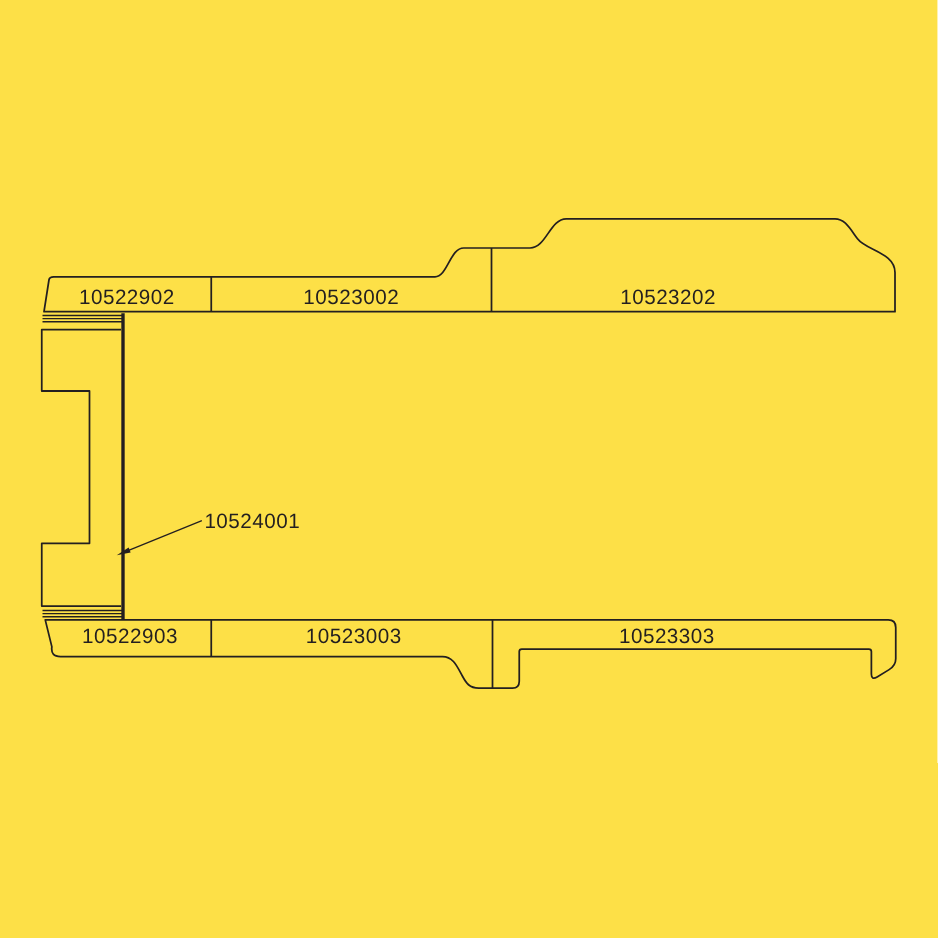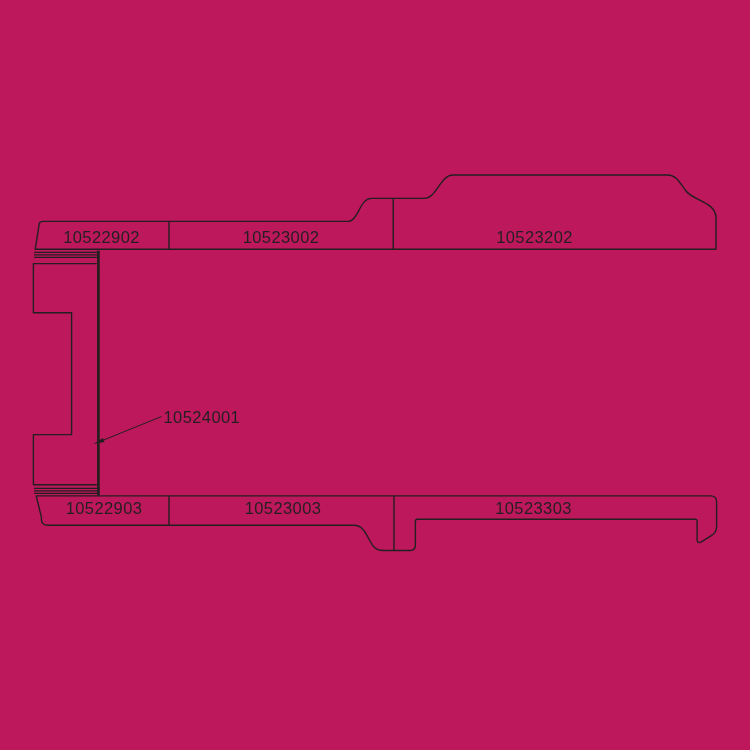--- a/index.html
+++ b/index.html
@@ -1,19 +1,19 @@
 <!DOCTYPE html>
 <html><head>
 <meta charset="utf-8">
 <style>
   html,body{margin:0;padding:0;background:#ffffff;}
   .stage{
     position:relative;
     width:750px;height:750px;
-    background:#be185d;
+    background:#fde047;
     overflow:hidden;
     font-family:"Liberation Sans", sans-serif;
   }
   svg{position:absolute;inset:0;}
   .ln{fill:none;stroke-width:1.4;stroke-linejoin:round;}
   .ln-thick{fill:none;stroke-width:2.7;stroke-linecap:butt;}
   .hatch{fill:none;stroke-width:1.1;}
   .leader{fill:none;stroke-width:1;}
   .part-label{
     font-family:"Liberation Sans", sans-serif;

